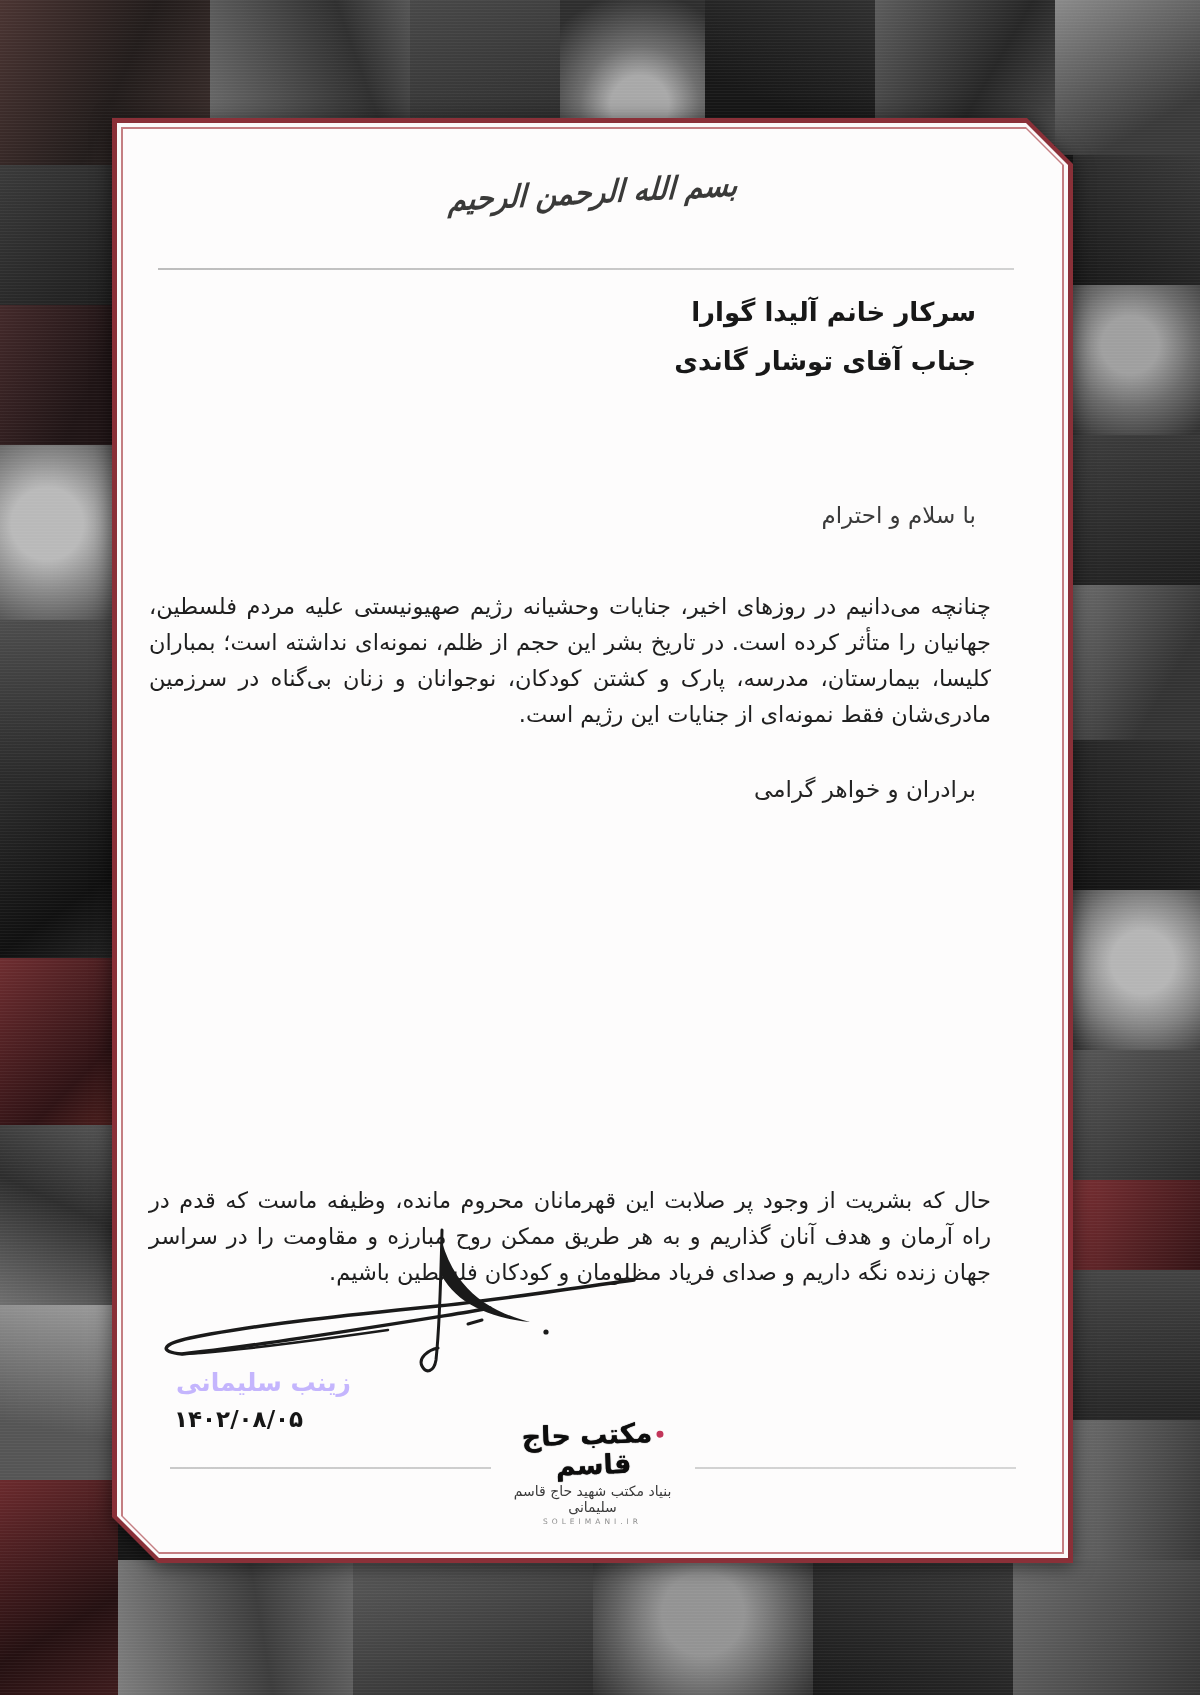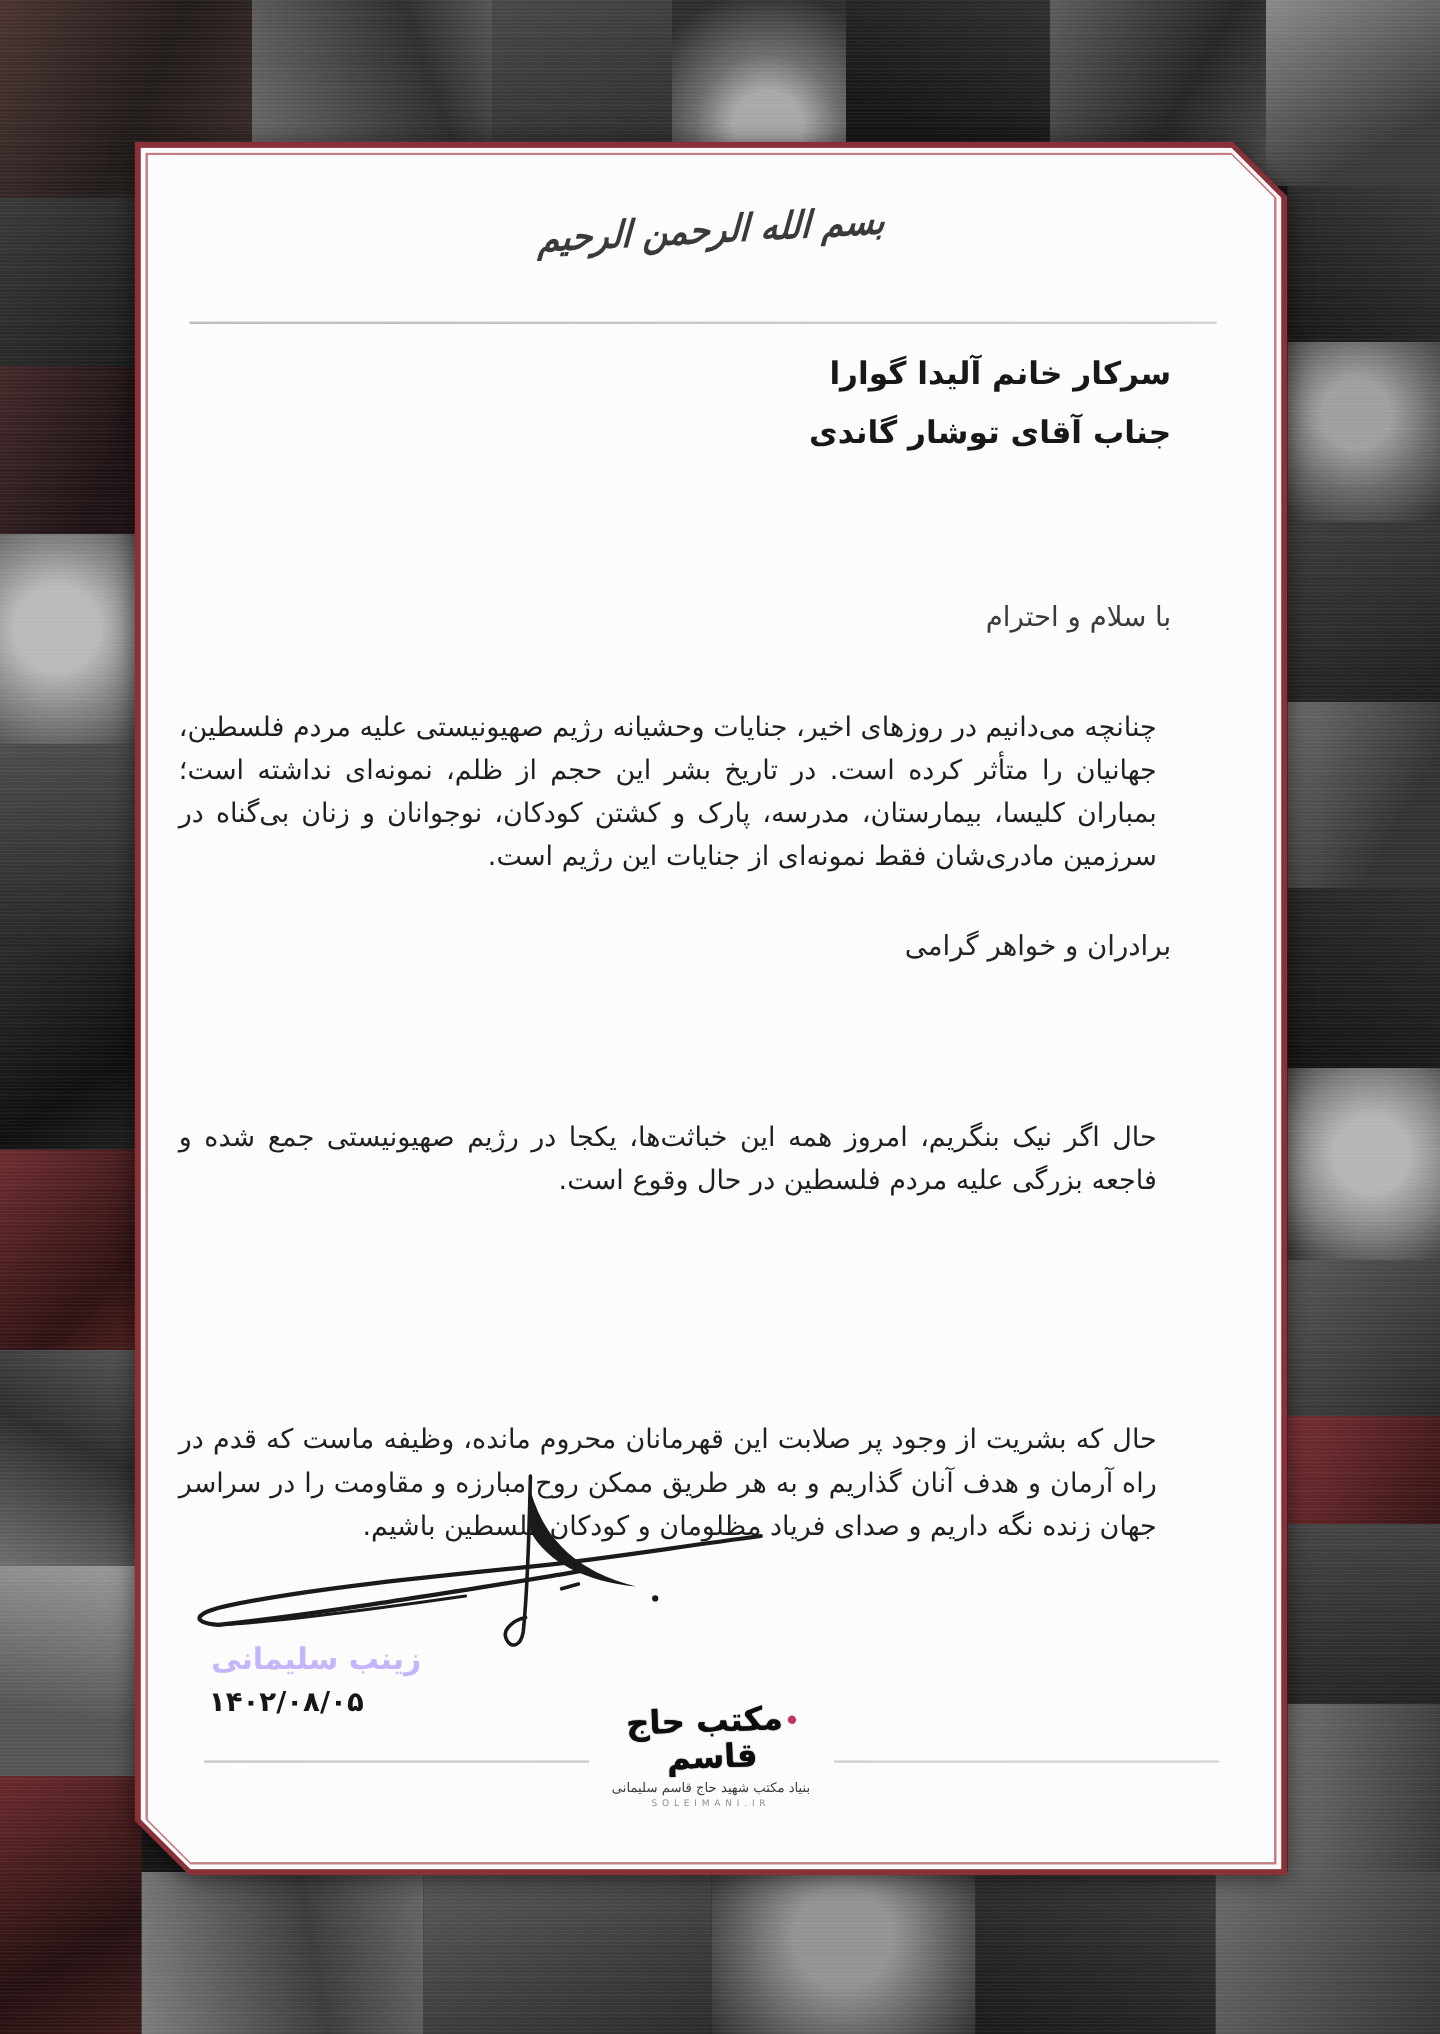--- a/index.html
+++ b/index.html
@@ -32,37 +32,37 @@
   .bismillah{
     position:absolute;top:44px;left:50%;transform:translateX(-50%) rotate(-3deg) skewX(-6deg) scaleX(.92);
     font-size:31px;font-style:italic;font-weight:700;color:#20201f;white-space:nowrap;opacity:.88;
   }
   .divider{position:absolute;height:2px;background:#c6c6c6;}
   .divider.top{top:138px;left:34px;width:856px;background:linear-gradient(90deg,#bdbdbd,#d2d2d2);}
   .divider.bottom{top:1337px;left:46px;width:846px;background:linear-gradient(90deg,#c9c9c9,#d6d6d6);}
   .recipients{position:absolute;top:158px;right:85px;left:25px;}
   .recipients div{font-size:26px;font-weight:700;color:#181818;line-height:49px;}
   .salutation{position:absolute;top:372px;right:85px;font-size:23px;color:#3a3a3a;}
-  .para{position:absolute;right:97px;left:25px;font-size:22.5px;line-height:36px;
+  .para{position:absolute;right:70px;left:25px;font-size:22.5px;line-height:36px;
     text-align:justify;color:#1f1f1f;}
   .p1{top:458px;} .p2{top:690px;} .p3{top:800px;} .p4{top:912px;} .p5{top:1052px;}
   .heading{position:absolute;top:646px;right:85px;font-size:23px;color:#242424;}
   
   .sig{position:absolute;left:14px;top:1098px;width:510px;height:158px;}
   .sig-name{position:absolute;left:52px;top:1238px;font-size:25px;font-weight:700;color:#c4b5fd;direction:rtl;}
   .sig-date{position:absolute;left:50px;top:1276px;font-size:23px;font-weight:700;color:#161616;
     letter-spacing:2px;direction:rtl;}
   
   .stamp{position:absolute;top:1286px;left:50%;transform:translateX(-50%);width:200px;
     background:#fdfcfc;text-align:center;padding:4px 2px;}
   .stamp-main{font-size:27px;font-weight:700;color:#0d0d0d;line-height:30px;
     transform:rotate(-2deg);text-shadow:0 0 1px #000;}
   .stamp-dot{display:inline-block;width:7px;height:7px;border-radius:50%;background:#c2365a;
     vertical-align:middle;margin-left:4px;}
-  .stamp-sub{font-size:11px;color:#3a3a3a;margin-top:3px;letter-spacing:0;}
+  .stamp-sub{font-size:14px;color:#3a3a3a;margin-top:3px;letter-spacing:0;}
   .stamp-latin{font-size:7.5px;color:#8d8d8d;letter-spacing:4px;margin-top:2px;direction:ltr;}
 </style>
 </head>
 <body>
 
 <div class="collage">
 
   <div class="ph" style="left:0;top:0;width:210px;height:165px;background:linear-gradient(115deg,#4a3432,#221c1b 55%,#3b2e2c);"></div>
   <div class="ph" style="left:210px;top:0;width:200px;height:135px;background:linear-gradient(70deg,#6a6a6a,#2f2f2f 70%,#555);"></div>
   <div class="ph" style="left:410px;top:0;width:150px;height:150px;background:linear-gradient(160deg,#484848,#2a2a2a);"></div>
@@ -115,21 +115,20 @@
       <div>سرکار خانم آلیدا گوارا</div>
       <div>جناب آقای توشار گاندی</div>
     </div>
 
     <div class="salutation">با سلام و احترام</div>
 
     <div class="para p1">چنانچه می‌دانیم در روزهای اخیر، جنایات وحشیانه رژیم صهیونیستی علیه مردم فلسطین، جهانیان را متأثر کرده است. در تاریخ بشر این حجم از ظلم، نمونه‌ای نداشته است؛ بمباران کلیسا، بیمارستان، مدرسه، پارک و کشتن کودکان، نوجوانان و زنان بی‌گناه در سرزمین مادری‌شان فقط نمونه‌ای از جنایات این رژیم است.</div>
 
     <div class="heading">برادران و خواهر گرامی</div>
 
-    <div class="para p3">حال اگر نیک بنگریم، امروز همه این خباثت‌ها، یکجا در رژیم صهیونیستی جمع شده و فاجعه بزرگی علیه مردم فلسطین در حال وقوع است.</div>
     <div class="para p5">حال که بشریت از وجود پر صلابت این قهرمانان محروم مانده، وظیفه ماست که قدم در راه آرمان و هدف آنان گذاریم و به هر طریق ممکن روح مبارزه و مقاومت را در سراسر جهان زنده نگه داریم و صدای فریاد مظلومان و کودکان فلسطین باشیم.</div>
 
     <svg class="sig" viewBox="0 0 510 158" fill="none" xmlns="http://www.w3.org/2000/svg">
       <path d="M304 2 C 303 45, 302 95, 298 132 C 296 144, 288 146, 284 138 C 280 130, 290 122, 300 120" stroke="#1a1a1a" stroke-width="3" stroke-linecap="round"></path>
       <path d="M304 14 C 316 56, 344 82, 392 94 C 350 90, 318 74, 304 48 Z" fill="#1a1a1a"></path>
       <path d="M496 52 C 420 62, 360 72, 300 78 C 220 86, 120 96, 52 110 C 24 116, 20 124, 44 126
                C 120 118, 230 100, 330 84 L 352 80" stroke="#1a1a1a" stroke-width="3.5" stroke-linecap="round"></path>
       <path d="M44 126 C 90 124, 180 112, 250 102" stroke="#1a1a1a" stroke-width="2.5" stroke-linecap="round"></path>
       <path d="M330 96 l 14 -4" stroke="#1a1a1a" stroke-width="3" stroke-linecap="round"></path>
       <circle cx="408" cy="104" r="2.6" fill="#1a1a1a"></circle>

